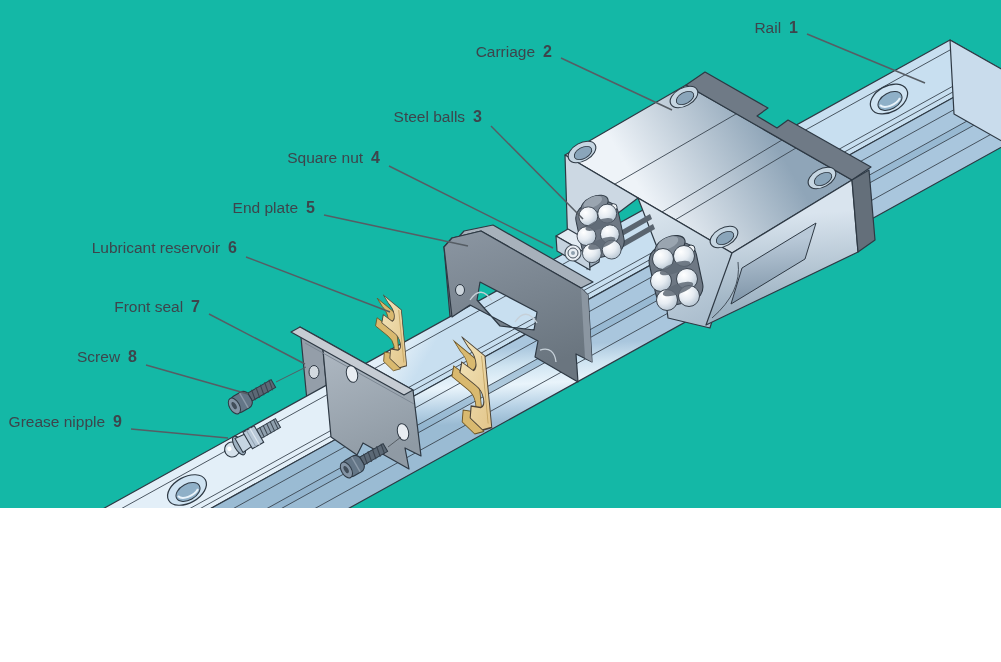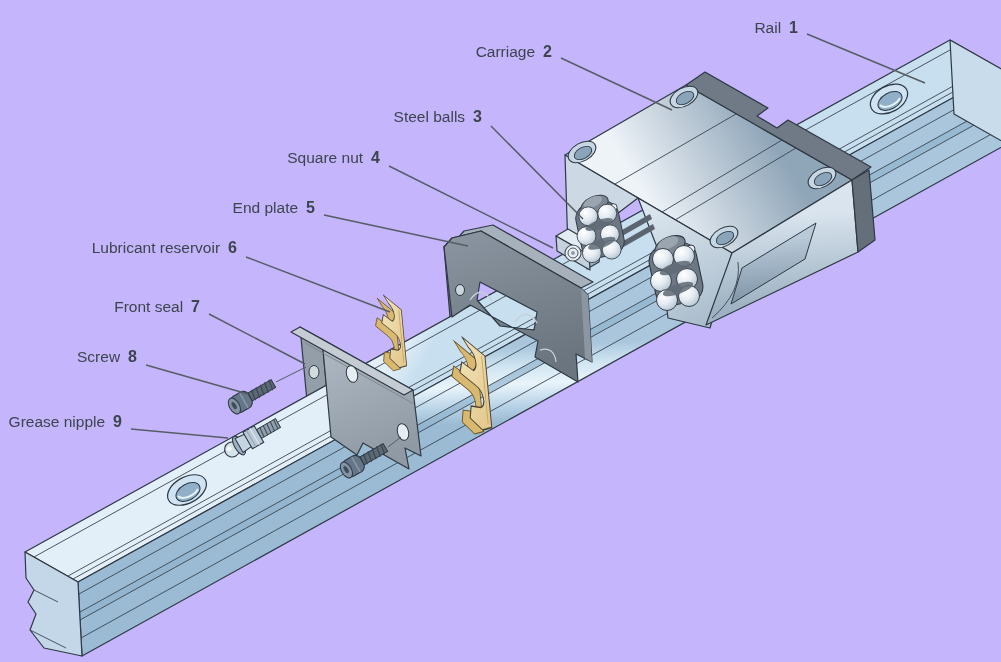--- a/index.html
+++ b/index.html
@@ -1,16 +1,16 @@
 <!DOCTYPE html>
 <html><head>
 <meta charset="utf-8">
 <style>
   html,body{margin:0;padding:0;background:#ffffff;}
-  #stage{position:relative;width:1001px;height:662px;background:#c4b5fd;overflow:hidden;
+  #stage{position:relative;width:1001px;height:508px;background:#14b8a6;overflow:hidden;
          font-family:"Liberation Sans","DejaVu Sans",sans-serif;}
   svg{display:block;}
   .outl{stroke:#2e3944;stroke-width:1.2;stroke-linejoin:round;}
   .thin{stroke:#3a4550;stroke-width:0.9;fill:none;}
   .lbl-text{font-family:"Liberation Sans","DejaVu Sans",sans-serif;font-size:15.5px;}
   .lbl-num{font-weight:700;font-size:16px;}
 </style>
 </head>
 <body>
 

